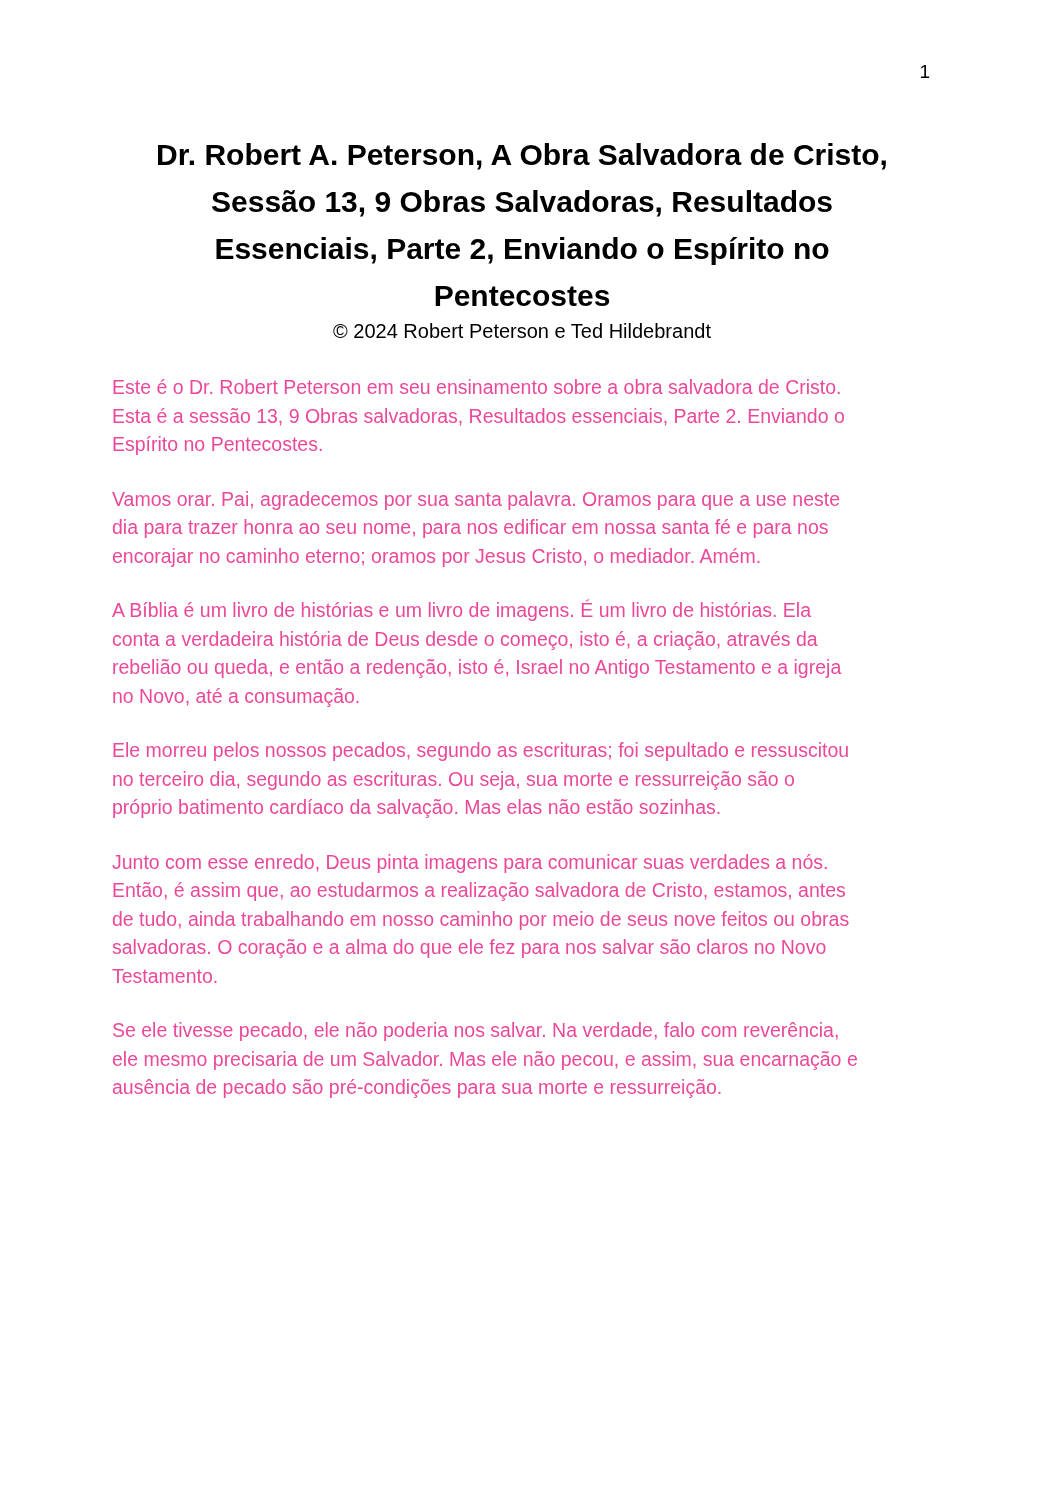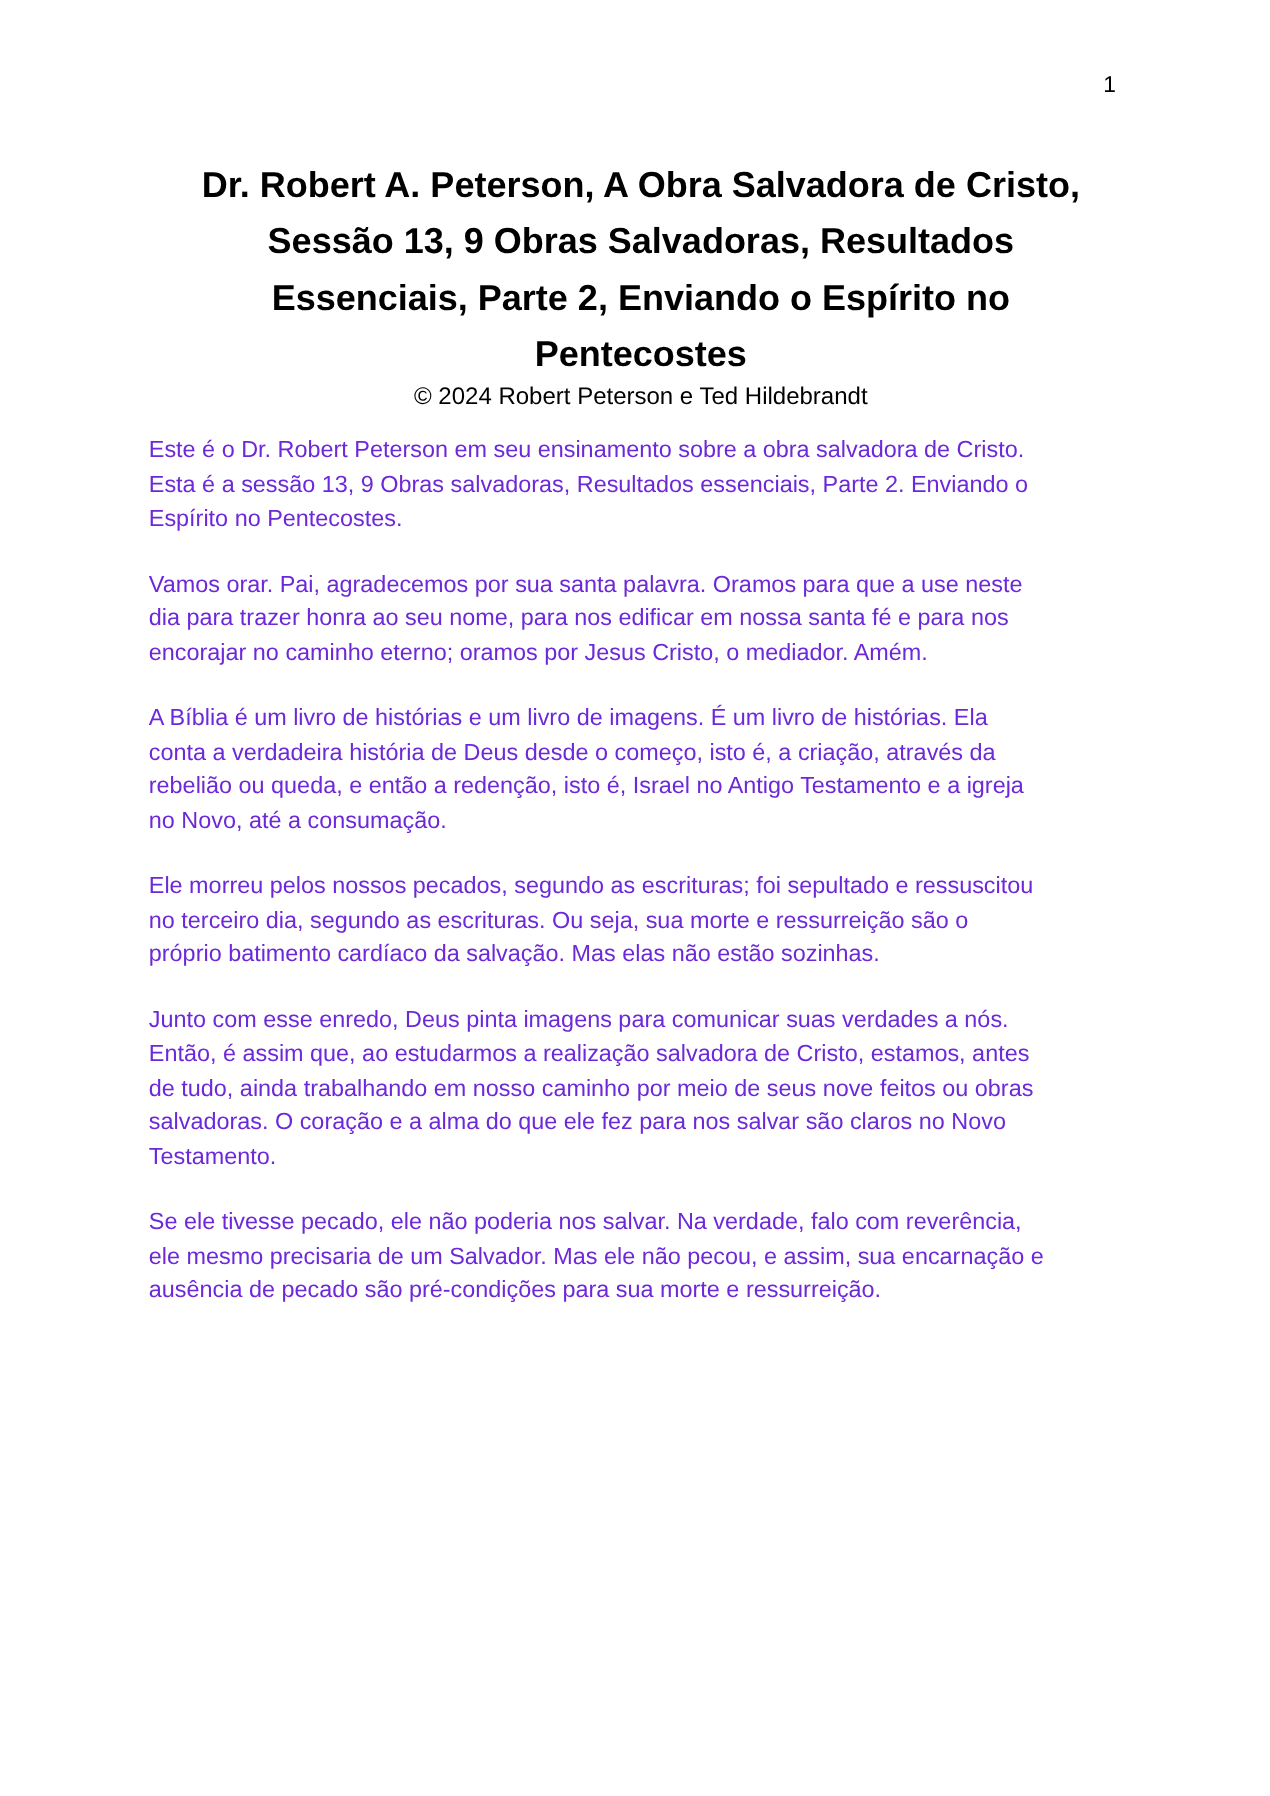--- a/index.html
+++ b/index.html
@@ -20,46 +20,46 @@
     position: absolute;
     top: 60px;
     right: 128px;
     font-size: 19px;
     line-height: 24px;
     color: #000000;
   }
   .content {
     position: absolute;
     top: 0;
-    left: 124px;
+    left: 112px;
     width: 820px;
   }
   .doc-title {
     margin: 131px 0 0 0;
     text-align: center;
     font-weight: bold;
     font-size: 30px;
     line-height: 47px;
     white-space: pre;
     color: #000000;
   }
   .copyright {
-    margin: 0 0 18px 0;
+    margin: 0 0 30px 0;
     text-align: center;
     font-size: 20px;
     line-height: 24px;
     white-space: pre;
     color: #000000;
   }
   .para {
     margin: 0 0 26px 0;
     font-size: 19.5px;
     line-height: 28.5px;
     white-space: pre;
-    color: #6d28d9;
+    color: #ec4899;
   }
 </style>
 </head>
 <body>
 
 <div class="page">
   <div class="page-number">1</div>
 
   <div class="content">
     <h1 class="doc-title">Dr. Robert A. Peterson, A Obra Salvadora de Cristo,

